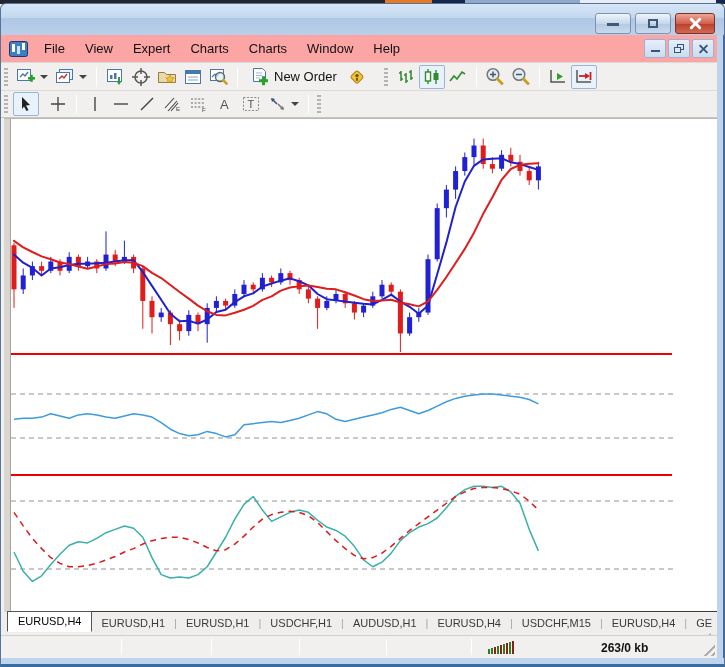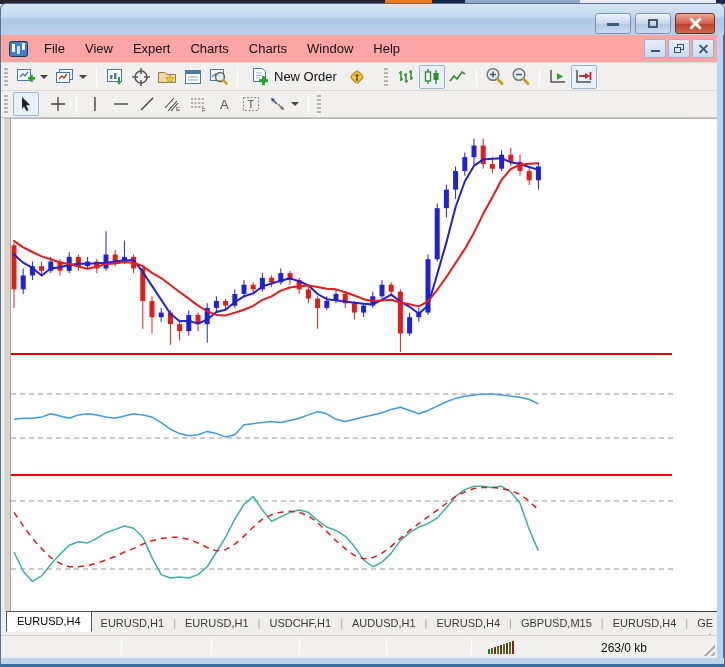--- a/index.html
+++ b/index.html
@@ -60,21 +60,21 @@
   .pipe{color:#aaa;}
   .tabscroll{margin-left:auto;margin-right:6px;display:flex;gap:10px;align-items:center;}
   .tri{width:0;height:0;border-top:4px solid transparent;border-bottom:4px solid transparent;}
   .tri.left{border-right:6px solid #b3b1ad;}
   
   .statusbar{position:absolute;left:1px;top:635px;width:716px;height:23px;background:#f1f0ee;
     border-top:1px solid #d2d0cc;font-size:12px;color:#111;}
   .ssep{position:absolute;top:3px;width:1px;height:16px;background:#b3b1ad;border-right:1px solid #fff;}
   .traffic{position:absolute;left:487px;top:4px;display:flex;align-items:flex-end;gap:1px;height:14px;}
   .traffic i{display:block;width:2px;}
-  .kb{position:absolute;left:600px;top:5px;}
+  .kb{position:absolute;left:600px;top:5px;font-weight:bold;}
   .gripcorner{position:absolute;right:2px;bottom:2px;width:15px;height:15px;
     background:repeating-linear-gradient(135deg,transparent 0 3px,#b0aea9 3px 5px);
     clip-path:polygon(100% 0,100% 100%,0 100%);}
   
   .bleft{position:absolute;left:0;top:35px;width:1px;height:623px;background:#54749a;}
   .bright{position:absolute;left:717px;top:35px;width:8px;height:623px;background:#bdd4ec;border-right:2px solid #44699b;}
   .bbottom{position:absolute;left:0;top:658px;width:725px;height:9px;background:#bdd4ec;
     border-bottom:3px solid #3c6c9e;border-left:1px solid #54749a;border-right:1px solid #54749a;}
   svg text{font-family:"Liberation Sans",sans-serif;}
 </style>
@@ -468,21 +468,21 @@
         <span class="tab">EURUSD,H1</span>
         <span class="pipe">|</span>
         <span class="tab">EURUSD,H1</span>
         <span class="pipe">|</span>
         <span class="tab">USDCHF,H1</span>
         <span class="pipe">|</span>
         <span class="tab">AUDUSD,H1</span>
         <span class="pipe">|</span>
         <span class="tab">EURUSD,H4</span>
         <span class="pipe">|</span>
-        <span class="tab">GBPUSD,M15</span>
+        <span class="tab">USDCHF,M15</span>
         <span class="pipe">|</span>
         <span class="tab">EURUSD,H4</span>
         <span class="pipe">|</span>
         <span class="tab">GE</span>
       </div>
     <div class="tabscroll">
       <div class="tri left"></div>
 
     </div>
   </div>

